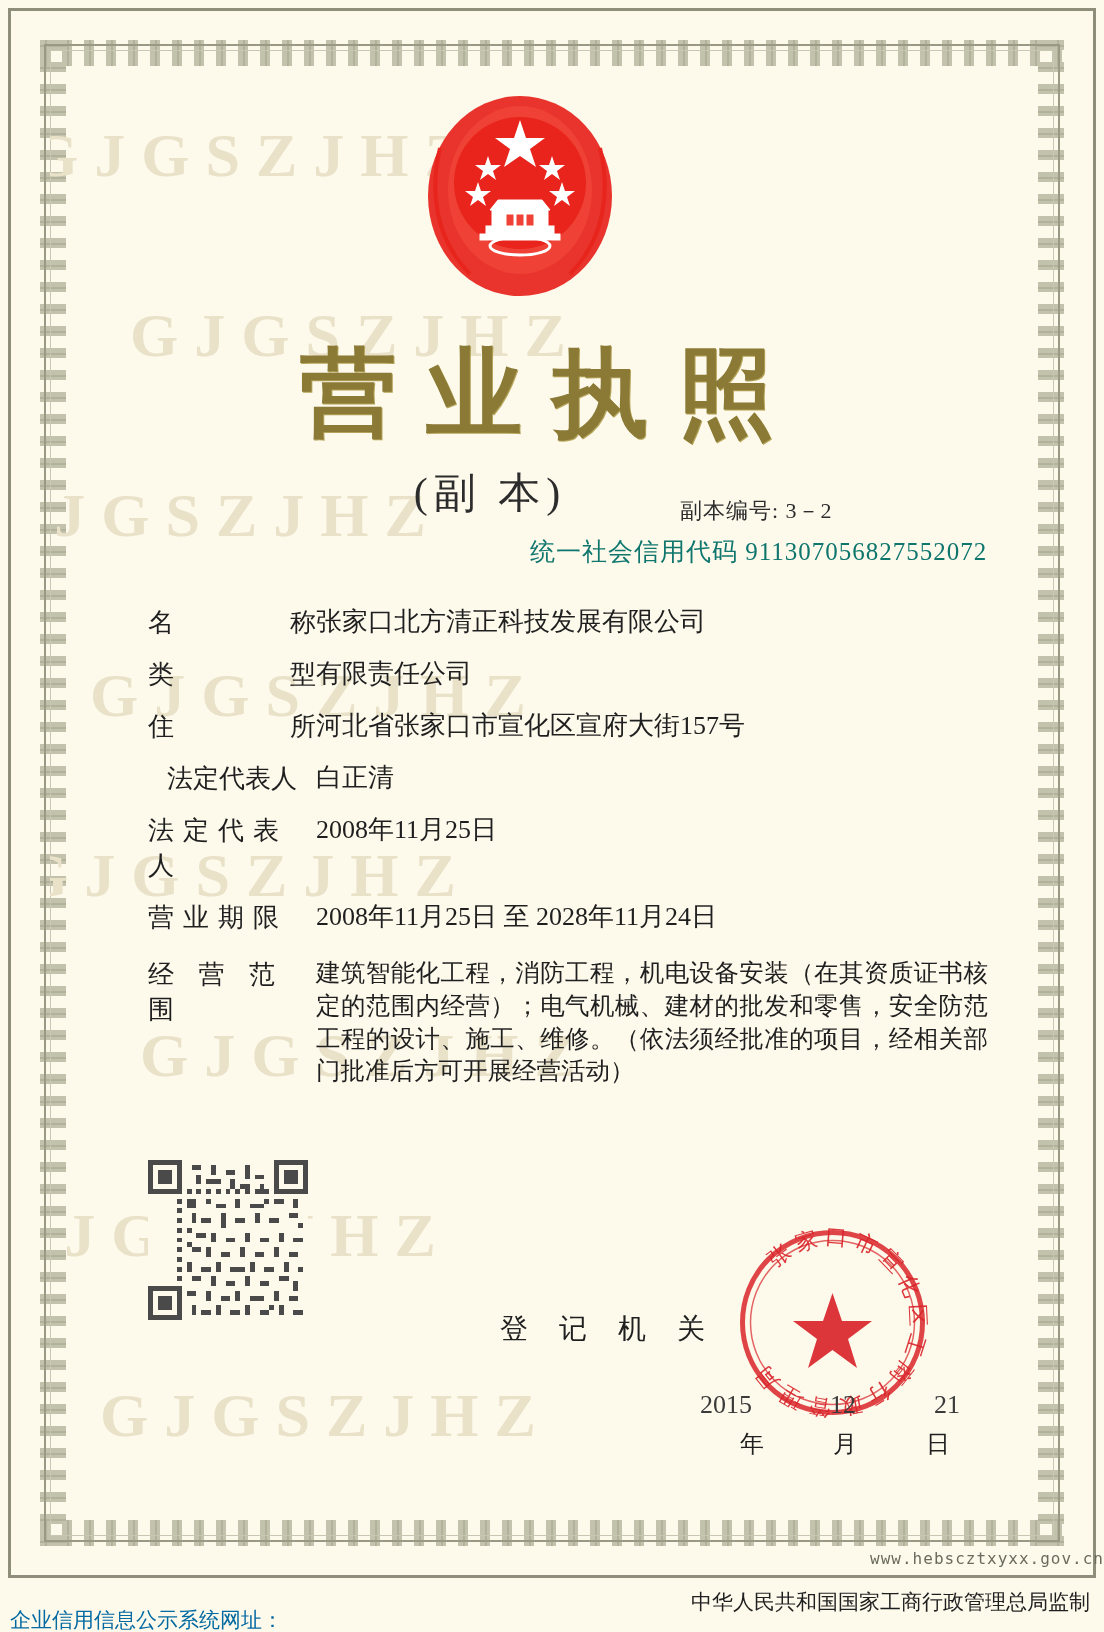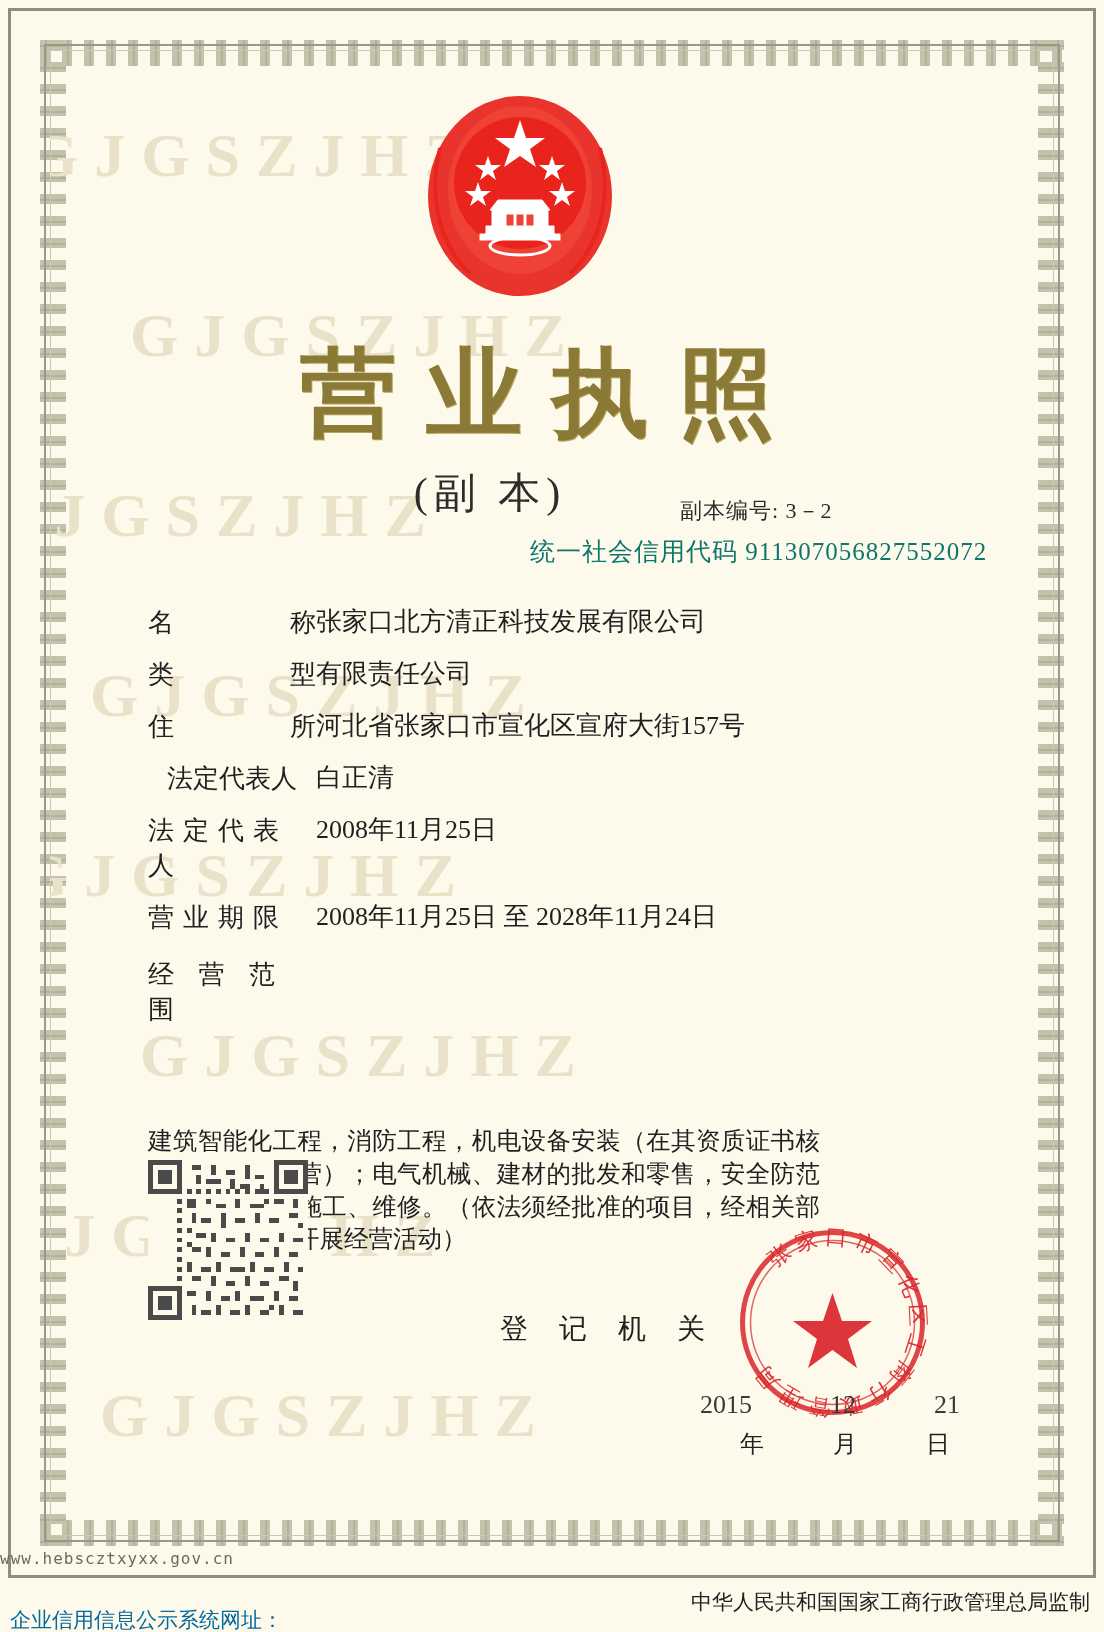--- a/index.html
+++ b/index.html
@@ -166,21 +166,21 @@
     font-size: 26px;
     color: #1f1f1f;
     line-height: 1.28;
   }
   .value.scope {
     width: 672px;
     font-size: 24.5px;
     line-height: 1.34;
     text-align: justify;
   }
-  .row.scope-row { margin-top: 22px; flex-direction: column; }
+  .row.scope-row { margin-top: 22px; }
 
   
   .qr {
     position: absolute;
     left: 148px; top: 1160px;
     width: 160px; height: 160px;
     background: #fdfaec;
   }
 
   
@@ -216,21 +216,21 @@
     color: #1f1f1f;
     display: flex;
     justify-content: space-between;
   }
 
   
   .site-url {
     position: absolute;
     left: 0; top: 1549px;
     width: 1104px;
-    text-align: left;
+    text-align: right;
     font-family: "DejaVu Sans Mono", monospace;
     font-size: 16px;
     color: #6b6b5c;
     letter-spacing: 1px;
   }
   .footer {
     position: absolute;
     left: 0; top: 1588px;
     width: 1104px;
     height: 40px;

